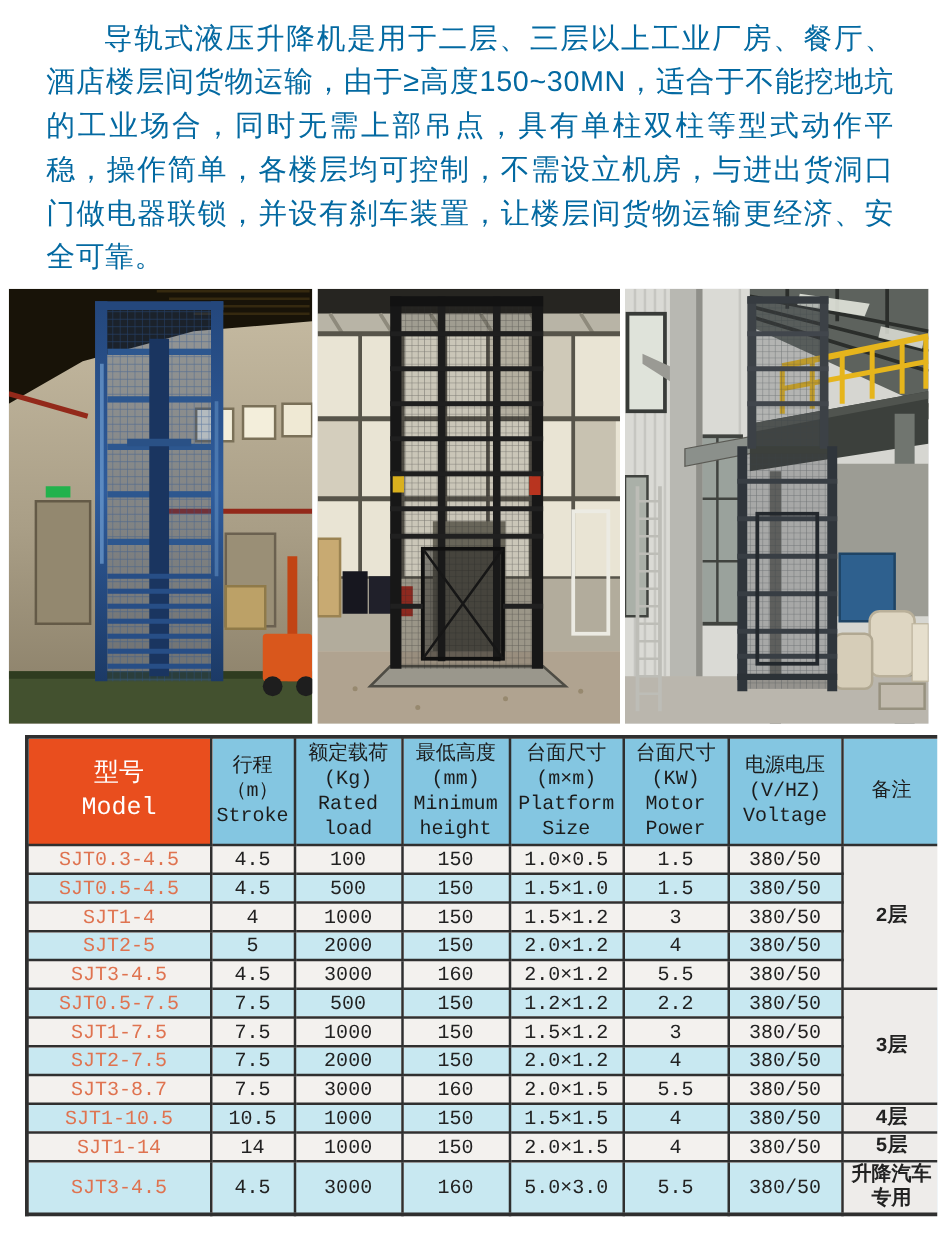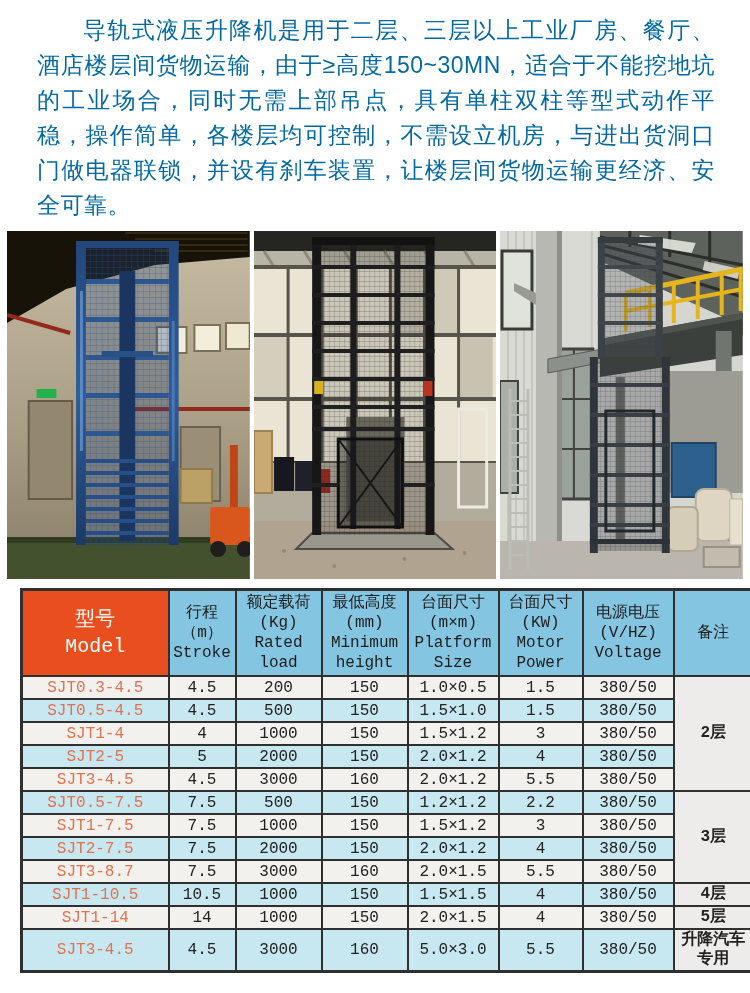--- a/index.html
+++ b/index.html
@@ -298,21 +298,21 @@
           </th>
           <th>
             <div>备注</div>
           </th>
         </tr>
     </thead>
     <tbody id="spec-body">
         <tr>
           <td class="model">SJT0.3-4.5</td>
           <td>4.5</td>
-          <td>200</td>
+          <td>100</td>
           <td>150</td>
           <td>1.0×0.5</td>
           <td>1.5</td>
           <td>380/50</td>
           <td rowspan="5" class="remark">2层</td>
         </tr>
         <tr>
           <td class="model">SJT0.5-4.5</td>
           <td>4.5</td>
           <td>500</td>

